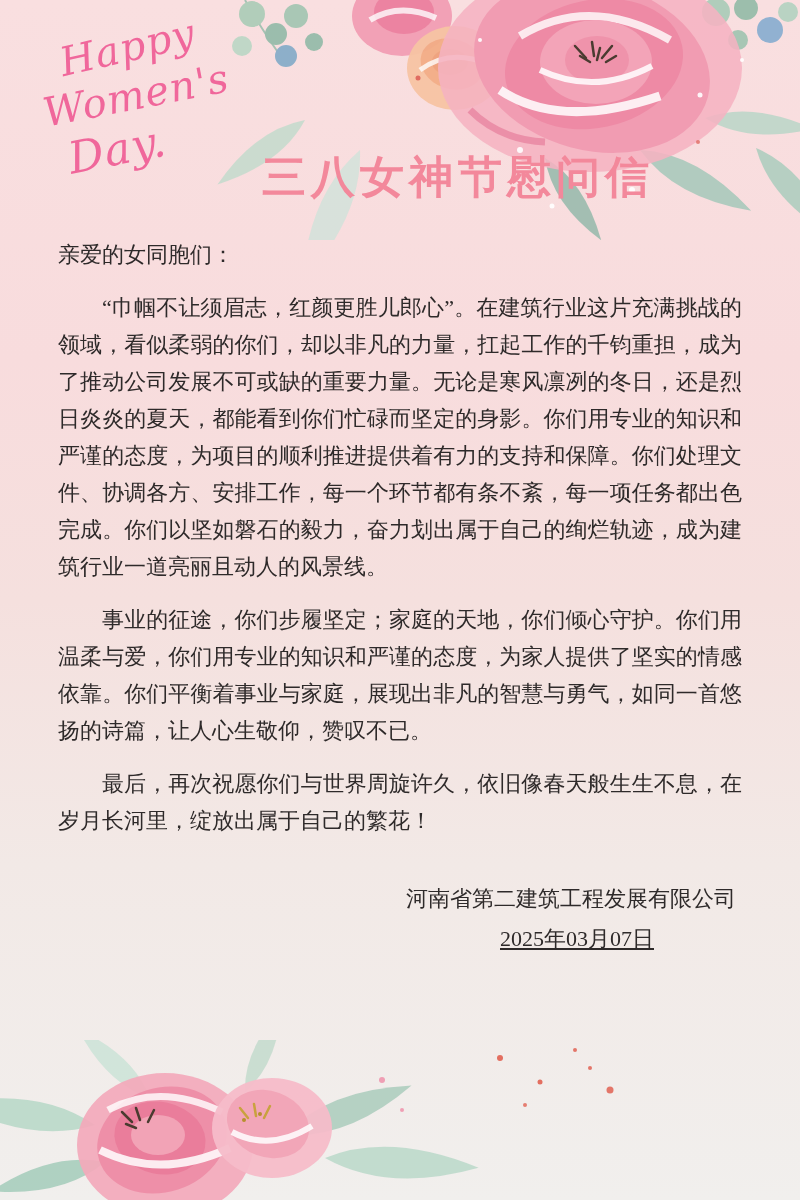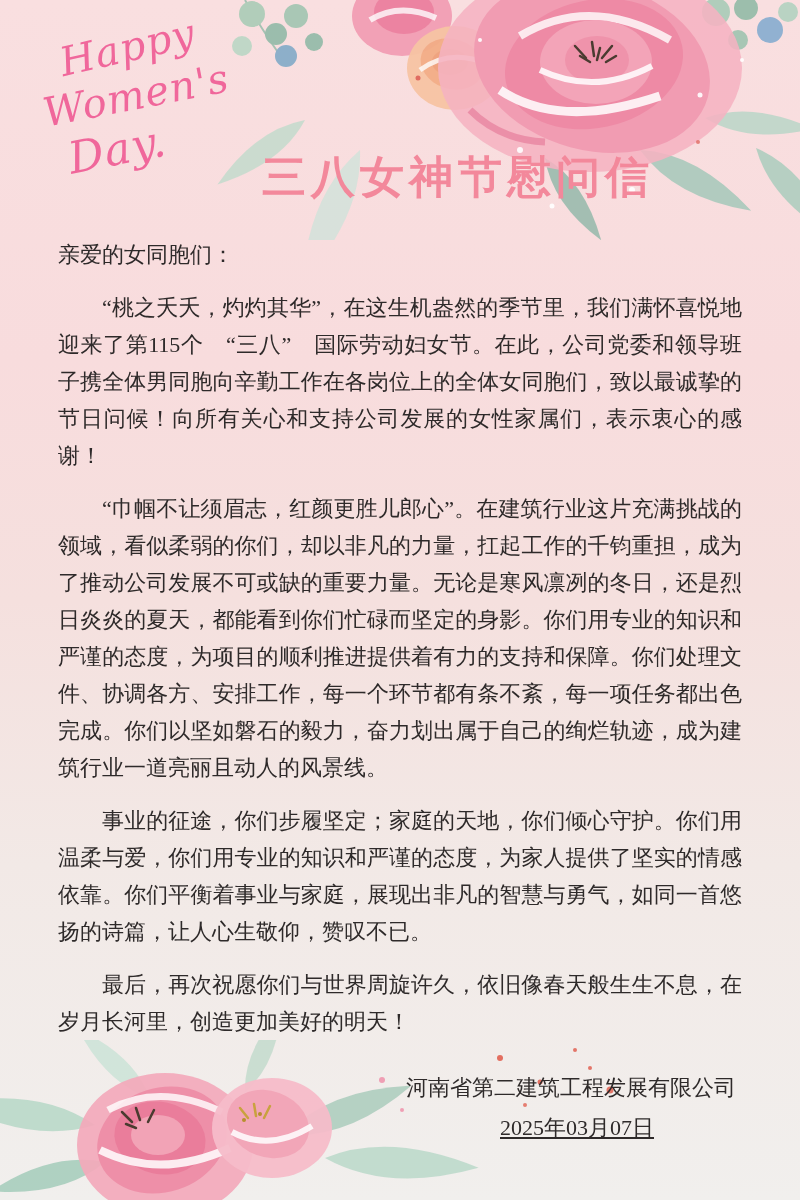--- a/index.html
+++ b/index.html
@@ -37,21 +37,21 @@
   
   .body-text{
     position:absolute;top:220px;left:42px;right:42px;z-index:2;
     color:#2e2a2a;
     font-size:22px;line-height:37px;
     text-align:justify;
   }
   .body-text p{margin:16px;text-indent:2em;}
   .body-text p.salutation{text-indent:0;}
   .signature{
-    margin-top:28px;
+    margin-top:40px;
     text-align:right;
     padding-right:22px;
     line-height:40px;
   }
   .date-line{
     text-align:right;
     padding-right:104px;
     line-height:40px;
     text-decoration:underline;
   }
@@ -189,21 +189,20 @@
   <div class="script-heading">
     <div class="sh1">Happy</div>
     <div class="sh2">Women's</div>
     <div class="sh3">Day.</div>
   </div>
 
   <h1 class="title">三八女神节慰问信</h1>
 
   <div class="body-text">
     <p class="salutation">亲爱的女同胞们：</p>
-    <p>“桃之夭夭，灼灼其华”，在这生机盎然的季节里，我们满怀喜悦地迎来了第115个　“三八”　国际劳动妇女节。在此，公司党委和领导班子携全体男同胞向辛勤工作在各岗位上的全体女同胞们，致以最诚挚的节日问候！向所有关心和支持公司发展的女性家属们，表示衷心的感谢！</p>
     <p>“巾帼不让须眉志，红颜更胜儿郎心”。在建筑行业这片充满挑战的领域，看似柔弱的你们，却以非凡的力量，扛起工作的千钧重担，成为了推动公司发展不可或缺的重要力量。无论是寒风凛冽的冬日，还是烈日炎炎的夏天，都能看到你们忙碌而坚定的身影。你们用专业的知识和严谨的态度，为项目的顺利推进提供着有力的支持和保障。你们处理文件、协调各方、安排工作，每一个环节都有条不紊，每一项任务都出色完成。你们以坚如磐石的毅力，奋力划出属于自己的绚烂轨迹，成为建筑行业一道亮丽且动人的风景线。</p>
     <p>事业的征途，你们步履坚定；家庭的天地，你们倾心守护。你们用温柔与爱，你们用专业的知识和严谨的态度，为家人提供了坚实的情感依靠。你们平衡着事业与家庭，展现出非凡的智慧与勇气，如同一首悠扬的诗篇，让人心生敬仰，赞叹不已。</p>
-    <p>最后，再次祝愿你们与世界周旋许久，依旧像春天般生生不息，在岁月长河里，创造更加美好的明天！</p>
+    <p>最后，再次祝愿你们与世界周旋许久，依旧像春天般生生不息，在岁月长河里，绽放出属于自己的繁花！</p>
     <div class="signature">河南省第二建筑工程发展有限公司</div>
     <div class="date-line">2025年03月07日</div>
   </div>
 
 </div>
 
 </body></html>

